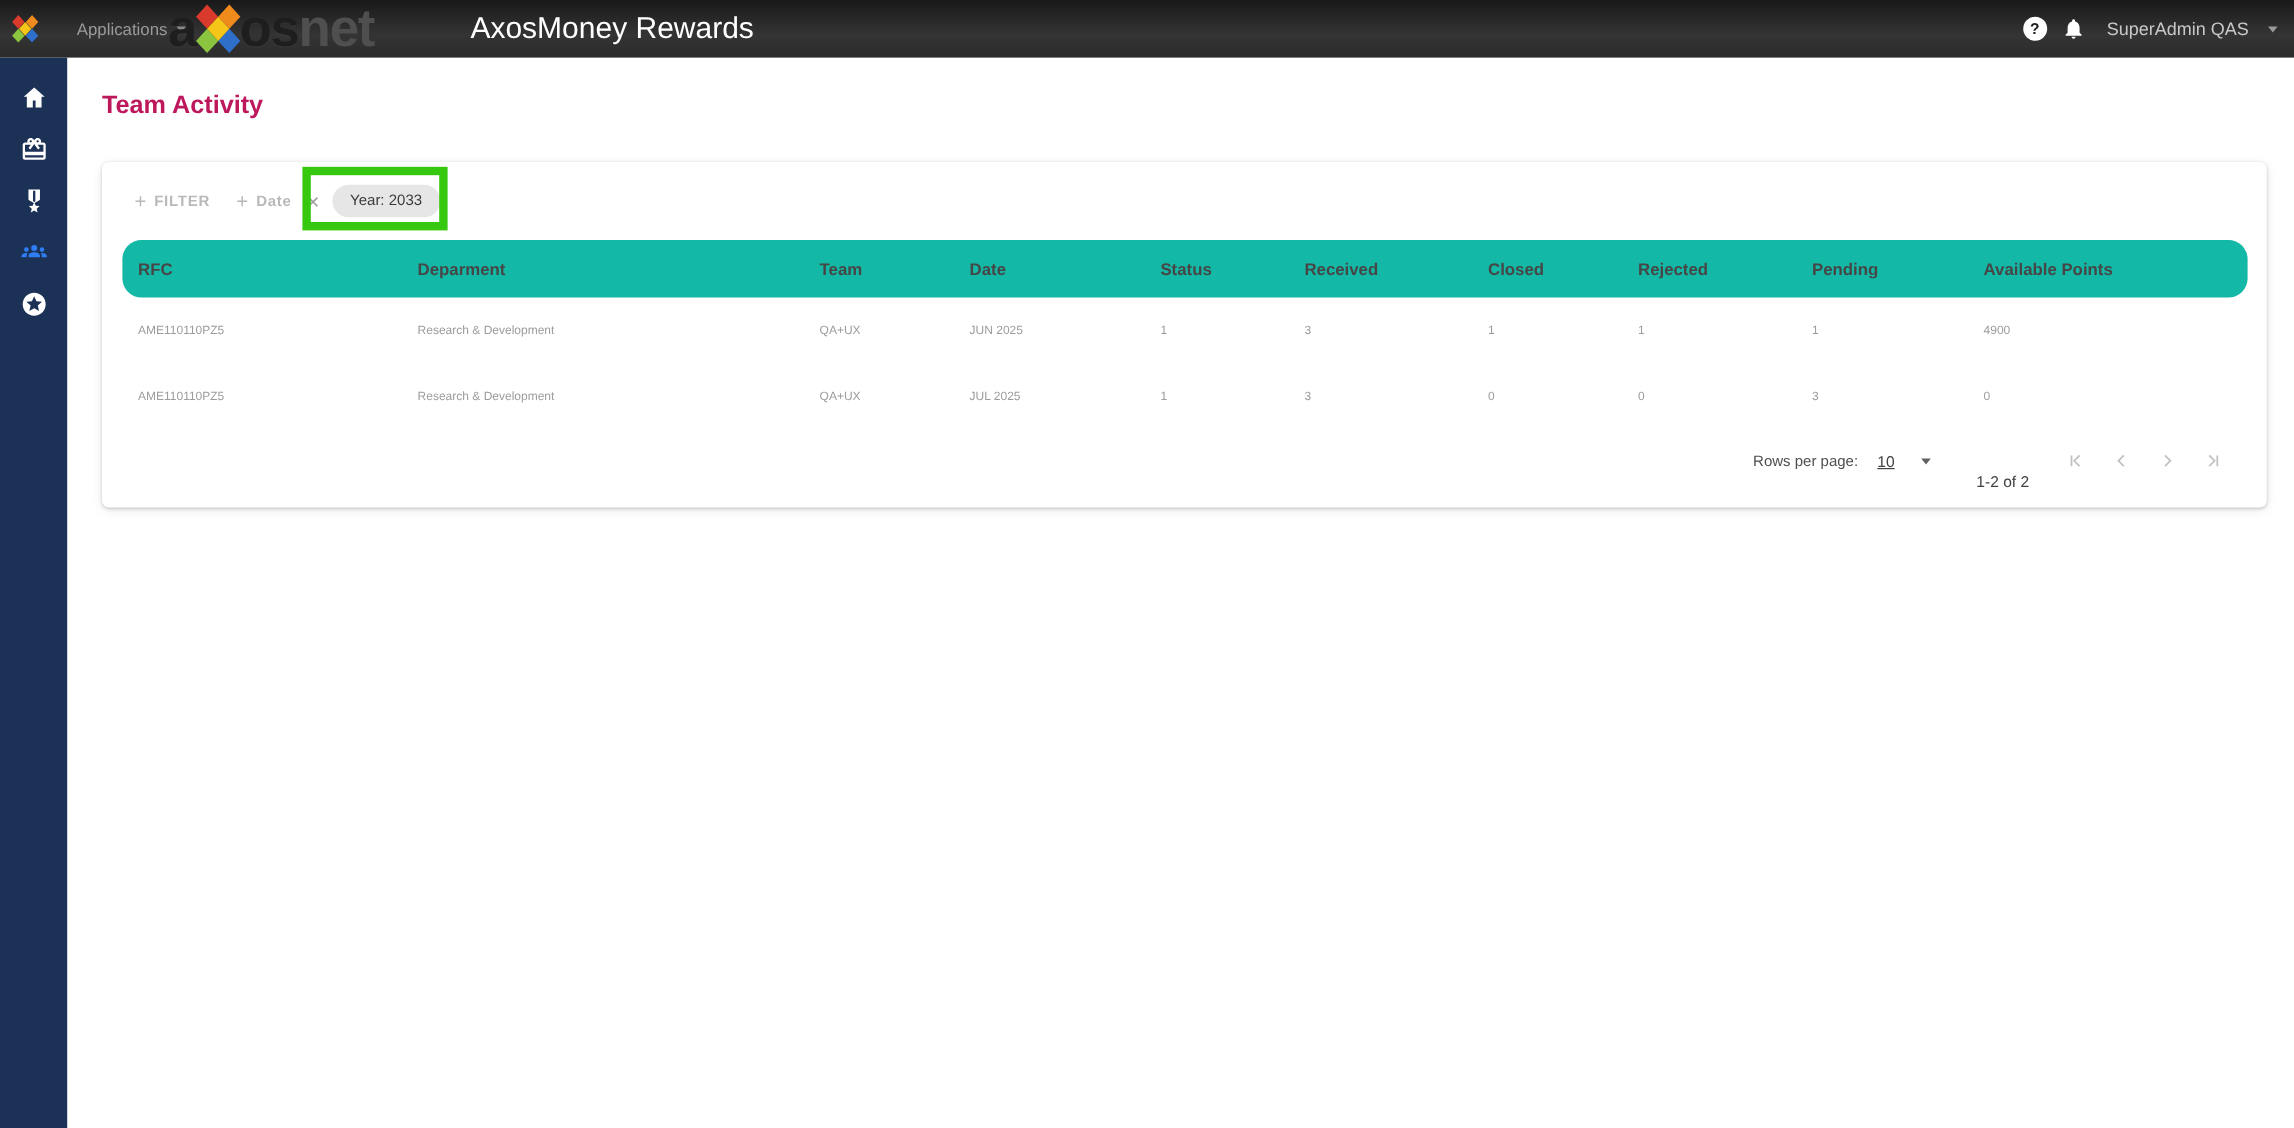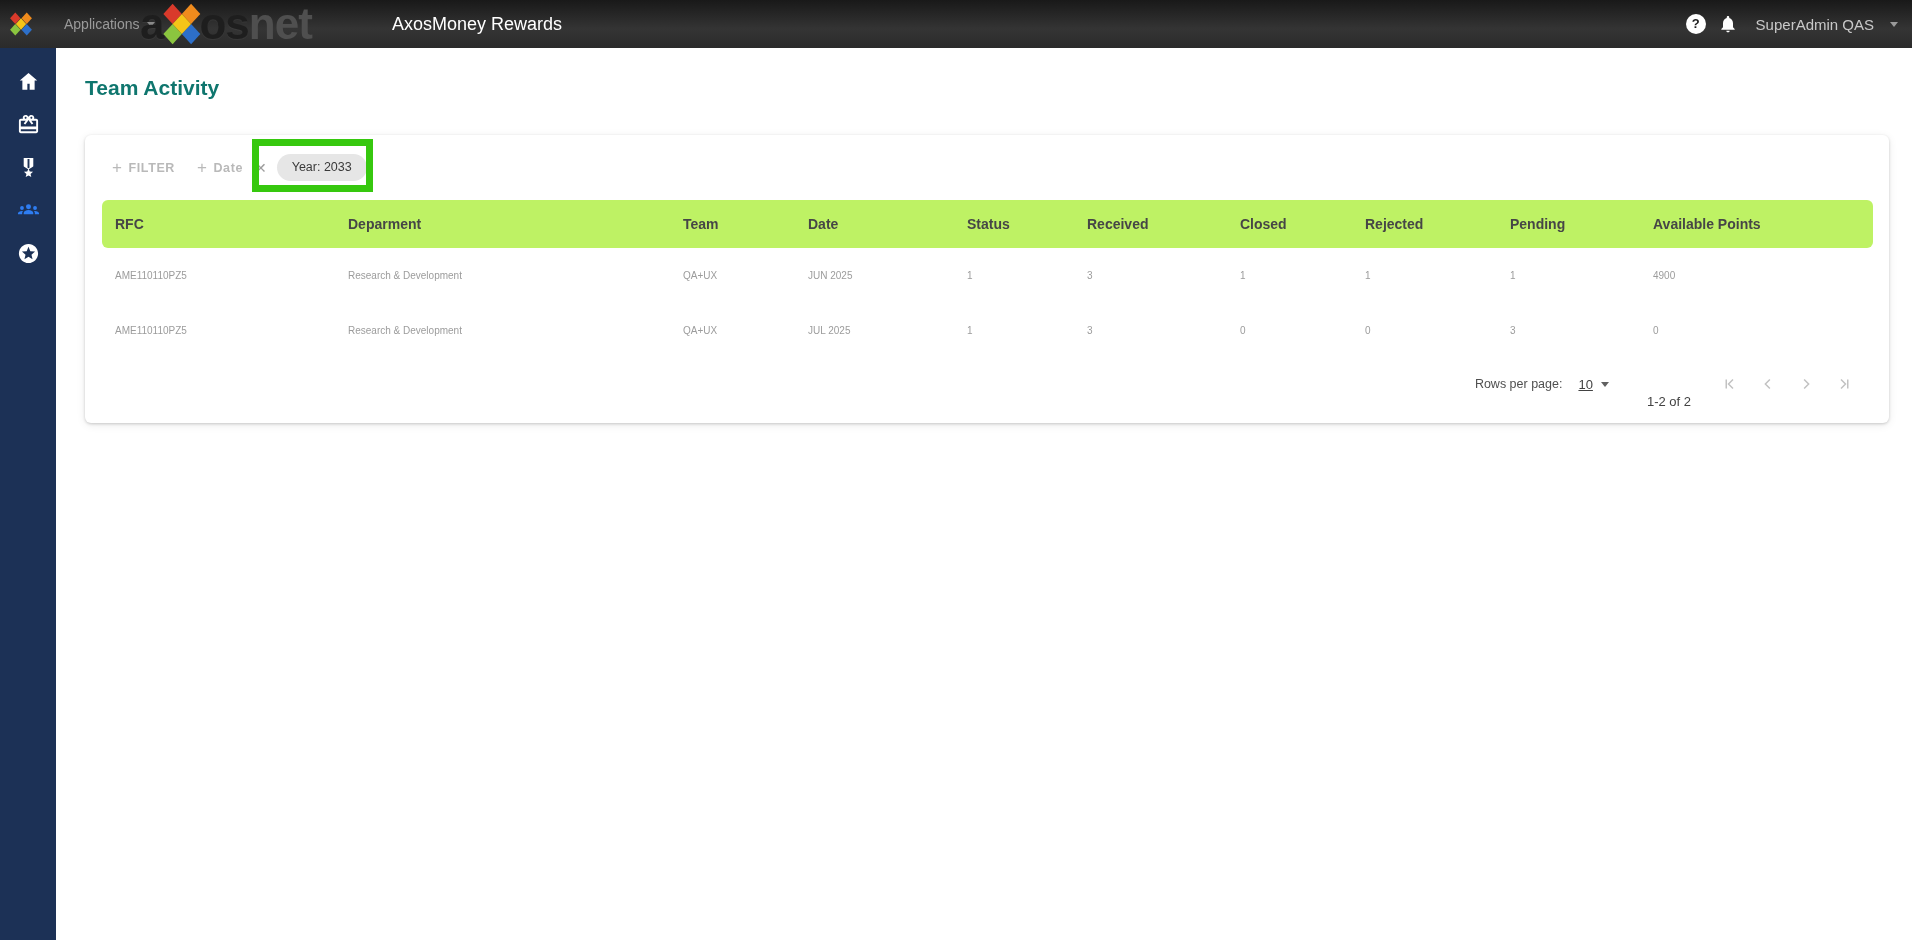--- a/index.html
+++ b/index.html
@@ -14,66 +14,66 @@
   .logo-x-small { width:26px; height:26px; }
   .applications { display:flex; align-items:center; gap:7px; color:#9a9a9a; font-size:14px; cursor:pointer; }
   .caret-down { width:0; height:0; border-left:4px solid transparent; border-right:4px solid transparent;
                 border-top:5px solid #8a8a8a; display:inline-block; }
   .watermark { position:absolute; left:140px; top:0; height:48px; display:flex; align-items:center;
                font-size:44px; font-weight:bold; letter-spacing:-1px; white-space:nowrap; }
   .wm-dark  { color:#1e1e1e; text-shadow:0 1px 1px rgba(255,255,255,0.05); }
   .wm-light { color:#4f4f4f; }
   .wm-x { width:42px; height:44px; margin:0 -3px; }
   .app-title { position:absolute; left:392px; top:0; height:48px; line-height:48px;
-               color:#ffffff; font-size:18px; }
+               color:#ffffff; font-size:25px; }
   .topbar-right { position:absolute; right:14px; top:0; height:48px; display:flex; align-items:center; gap:12px; }
   .help-circle { width:20px; height:20px; border-radius:50%; background:#ffffff; color:#1d1d1d;
                  font-size:13px; font-weight:bold; text-align:center; line-height:20px; cursor:pointer; }
   .bell-icon { width:20px; height:20px; fill:#ffffff; cursor:pointer; }
   .user-menu { display:flex; align-items:center; gap:16px; color:#c8c8c8; font-size:15px; cursor:pointer; margin-left:6px; }
   .user-menu .caret-down { border-top-color:#9a9a9a; }
 
   
   .sidebar { position:absolute; left:0; top:48px; width:56px; height:892px; background:#1c3156;
              display:flex; flex-direction:column; align-items:center; padding-top:12px; z-index:4; }
   .side-item { width:56px; height:43px; display:flex; align-items:center; justify-content:center; cursor:pointer; }
   .side-item svg { width:23px; height:23px; fill:#ffffff; }
   .side-item.active svg { fill:#2e7df2; }
 
   
-  .page-title { position:absolute; left:85px; top:76px; font-size:21px; font-weight:bold; color:#0f766e; }
+  .page-title { position:absolute; left:85px; top:76px; font-size:21px; font-weight:bold; color:#be185d; }
 
   .card { position:absolute; left:85px; top:135px; width:1804px; height:288px; background:#ffffff;
           border-radius:6px; box-shadow:0 1px 3px rgba(0,0,0,0.18), 0 2px 10px rgba(0,0,0,0.08); }
 
   .filter-bar { position:absolute; left:0; top:0; width:100%; height:65px; display:flex;
                 align-items:center; padding-left:27px; }
   .filter-btn { display:flex; align-items:center; gap:6px; color:#b9b9b9; font-weight:bold;
                 font-size:12.5px; letter-spacing:0.6px; cursor:pointer; }
   .filter-btn .plus { font-size:17px; font-weight:normal; line-height:1; color:#b9b9b9; }
   .fb-filter { margin-right:22px; }
   .fb-date { margin-right:12px; }
   .clear-x { color:#9e9e9e; font-size:14px; cursor:pointer; margin-right:10px; }
   .chip { background:#e6e6e6; border-radius:14px; height:27px; line-height:27px; padding:0 15px;
           font-size:12.5px; color:#3a3a3a; cursor:pointer; }
 
   .grid-row { display:grid; grid-template-columns:233px 335px 125px 159px 120px 153px 125px 145px 143px 1fr;
               align-items:center; }
   .grid-row > div { padding-left:13px; overflow:hidden; white-space:nowrap; }
-  .thead { position:absolute; left:17px; top:65px; width:1771px; height:48px; background:#bef264;
-           border-radius:6px; font-size:14px; font-weight:bold; color:#464646; }
+  .thead { position:absolute; left:17px; top:65px; width:1771px; height:48px; background:#14b8a6;
+           border-radius:16px; font-size:14px; font-weight:bold; color:#464646; }
   .trow { position:absolute; left:17px; width:1771px; height:55px; font-size:10px; color:#9c9c9c; }
   .trow-0 { top:113px; }
   .trow-1 { top:168px; }
 
   
   .pagination { position:absolute; right:36px; top:228px; height:42px; display:flex; align-items:center;
                 font-size:12.5px; color:#4f4f4f; }
   .rpp-label { margin-right:16px; }
-  .rpp-select { display:flex; align-items:center; gap:8px; cursor:pointer; color:#424242; font-size:13px;text-decoration:underline; }
+  .rpp-select { display:flex; align-items:center; gap:22px; cursor:pointer; color:#424242; font-size:13px;text-decoration:underline; }
   .rpp-select .caret-down { border-top-color:#616161; }
   .range-label { margin-left:38px; color:#424242; font-size:13px;margin-top:35px; }
   .pager { display:flex; align-items:center; margin-left:30px; gap:20px; }
   .pager-btn { width:18px; height:18px; cursor:pointer; }
   .pager-btn svg { width:18px; height:18px; stroke:#c2c2c2; stroke-width:2; fill:none; }
 
   
   .green-box { position:absolute; left:252px; top:139px; width:121px; height:53px;
                border:7px solid #36c80e; z-index:10; pointer-events:none; }
 </style>

